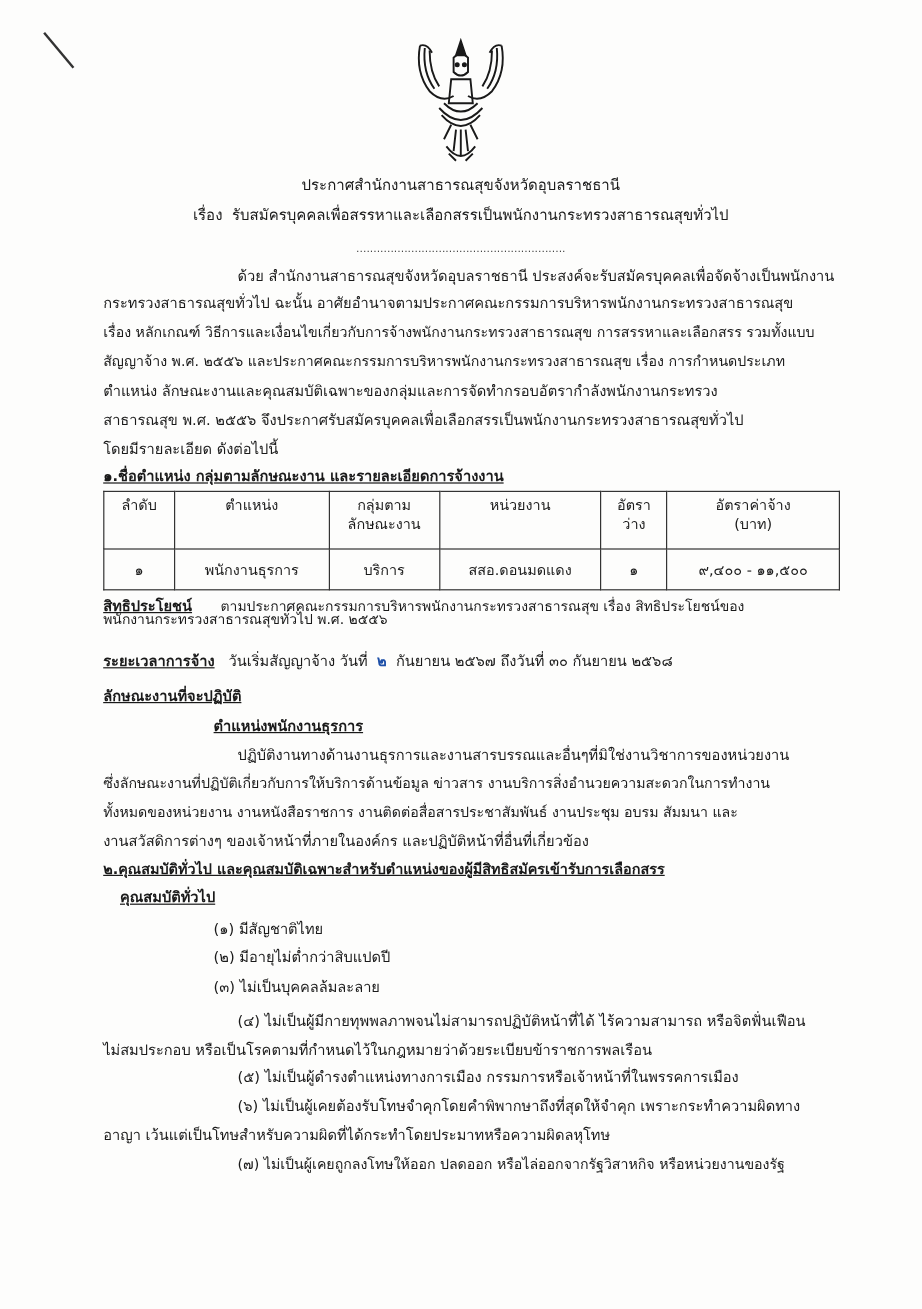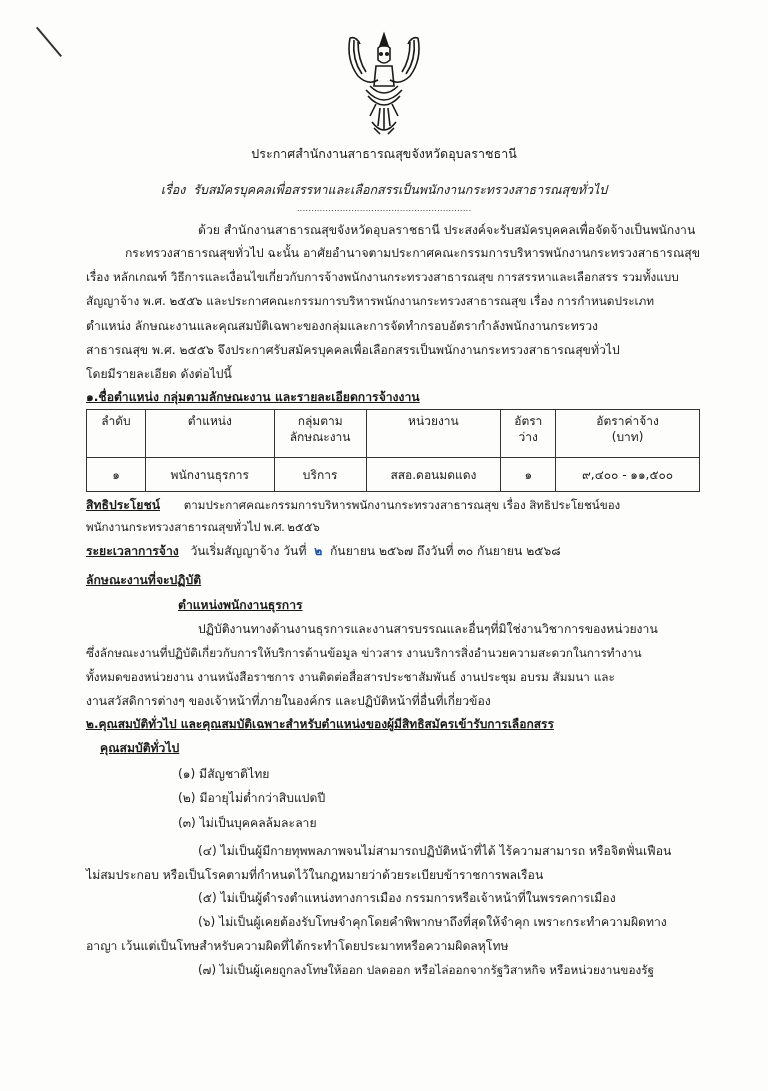--- a/index.html
+++ b/index.html
@@ -61,28 +61,28 @@
       <path d="M26 60 Q44 80 62 60"></path>
       <path d="M28 66 Q44 84 60 66"></path>
       <path d="M36 74 L30 86 M52 74 L58 86"></path>
       <path d="M40 78 L38 96 M48 78 L50 96 M44 78 L44 100"></path>
       <path d="M32 92 Q44 108 56 92"></path>
       <path d="M34 98 L40 104 M54 98 L48 104"></path>
     </g>
   </svg>
 
   <div class="line center h-title" style="top:146px;">ประกาศสำนักงานสาธารณสุขจังหวัดอุบลราชธานี</div>
-  <div class="line center h-title" style="top:182px;font-style:italic;">
+  <div class="line center h-title" style="top:171px;">
     <span>เรื่อง</span>&nbsp;
     <span>รับสมัครบุคคลเพื่อสรรหาและเลือกสรรเป็นพนักงานกระทรวงสาธารณสุขทั่วไป</span>
   </div>
   <div class="line center dots" style="top:200px;">.............................................................</div>
 
   <div class="line" style="top:222px; left:198px; width:502px;">ด้วย สำนักงานสาธารณสุขจังหวัดอุบลราชธานี  ประสงค์จะรับสมัครบุคคลเพื่อจัดจ้างเป็นพนักงาน</div>
-  <div class="line" style="top:245px; left:86px; width:614px;text-align:right;">กระทรวงสาธารณสุขทั่วไป ฉะนั้น อาศัยอำนาจตามประกาศคณะกรรมการบริหารพนักงานกระทรวงสาธารณสุข</div>
+  <div class="line" style="top:245px; left:86px; width:614px;">กระทรวงสาธารณสุขทั่วไป ฉะนั้น อาศัยอำนาจตามประกาศคณะกรรมการบริหารพนักงานกระทรวงสาธารณสุข</div>
   <div class="line" style="top:269px; left:86px; width:614px; font-size:11.8px;">เรื่อง หลักเกณฑ์ วิธีการและเงื่อนไขเกี่ยวกับการจ้างพนักงานกระทรวงสาธารณสุข การสรรหาและเลือกสรร รวมทั้งแบบ</div>
   <div class="line" style="top:293px; left:86px; width:614px; font-size:11.8px;">สัญญาจ้าง พ.ศ. ๒๕๕๖ และประกาศคณะกรรมการบริหารพนักงานกระทรวงสาธารณสุข เรื่อง การกำหนดประเภท</div>
   <div class="line" style="top:318px; left:86px; width:614px;">ตำแหน่ง ลักษณะงานและคุณสมบัติเฉพาะของกลุ่มและการจัดทำกรอบอัตรากำลังพนักงานกระทรวง</div>
   <div class="line" style="top:342px; left:86px; width:614px;">สาธารณสุข พ.ศ. ๒๕๕๖ จึงประกาศรับสมัครบุคคลเพื่อเลือกสรรเป็นพนักงานกระทรวงสาธารณสุขทั่วไป</div>
   <div class="line" style="top:366px; left:86px;">โดยมีรายละเอียด ดังต่อไปนี้</div>
 
   <div class="line bold" style="top:389px; left:86px;">๑.ชื่อตำแหน่ง  กลุ่มตามลักษณะงาน  และรายละเอียดการจ้างงาน</div>
 
   <table class="jobs">
     <colgroup>
@@ -112,21 +112,21 @@
         <td>๑</td>
         <td>๙,๔๐๐ - ๑๑,๕๐๐</td>
       </tr>
     </tbody>
   </table>
 
   <div class="line" style="top:497px; left:86px;">
     <span class="bold">สิทธิประโยชน์</span>&nbsp;
     <span style="font-size:11.6px;margin-left:16px;">ตามประกาศคณะกรรมการบริหารพนักงานกระทรวงสาธารณสุข เรื่อง สิทธิประโยชน์ของ</span>
   </div>
-  <div class="line" style="top:520px; left:86px; font-size:11.6px;font-family:Liberation Serif, serif;">พนักงานกระทรวงสาธารณสุขทั่วไป พ.ศ. ๒๕๕๖</div>
+  <div class="line" style="top:508px; left:86px; font-size:11.6px;">พนักงานกระทรวงสาธารณสุขทั่วไป พ.ศ. ๒๕๕๖</div>
 
   <div class="line" style="top:543px; left:86px;">
     <span class="bold">ระยะเวลาการจ้าง</span>&nbsp;&nbsp;
     <span>วันเริ่มสัญญาจ้าง วันที่</span>&nbsp;
     <span class="handwritten">๒</span>&nbsp;
     <span>กันยายน ๒๕๖๗ ถึงวันที่ ๓๐ กันยายน ๒๕๖๘</span>
   </div>
 
   <div class="line bold" style="top:572px; left:86px;">ลักษณะงานที่จะปฏิบัติ</div>
   <div class="line bold underline" style="top:597px; left:178px;">ตำแหน่งพนักงานธุรการ</div>

